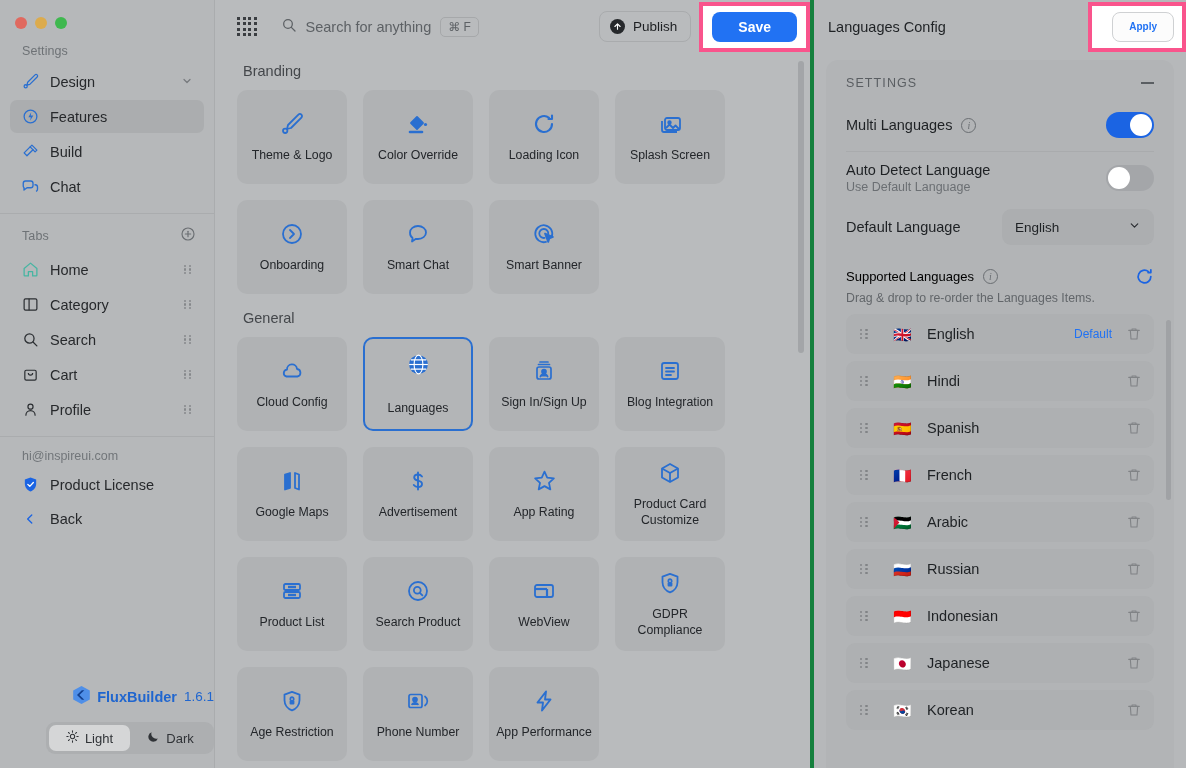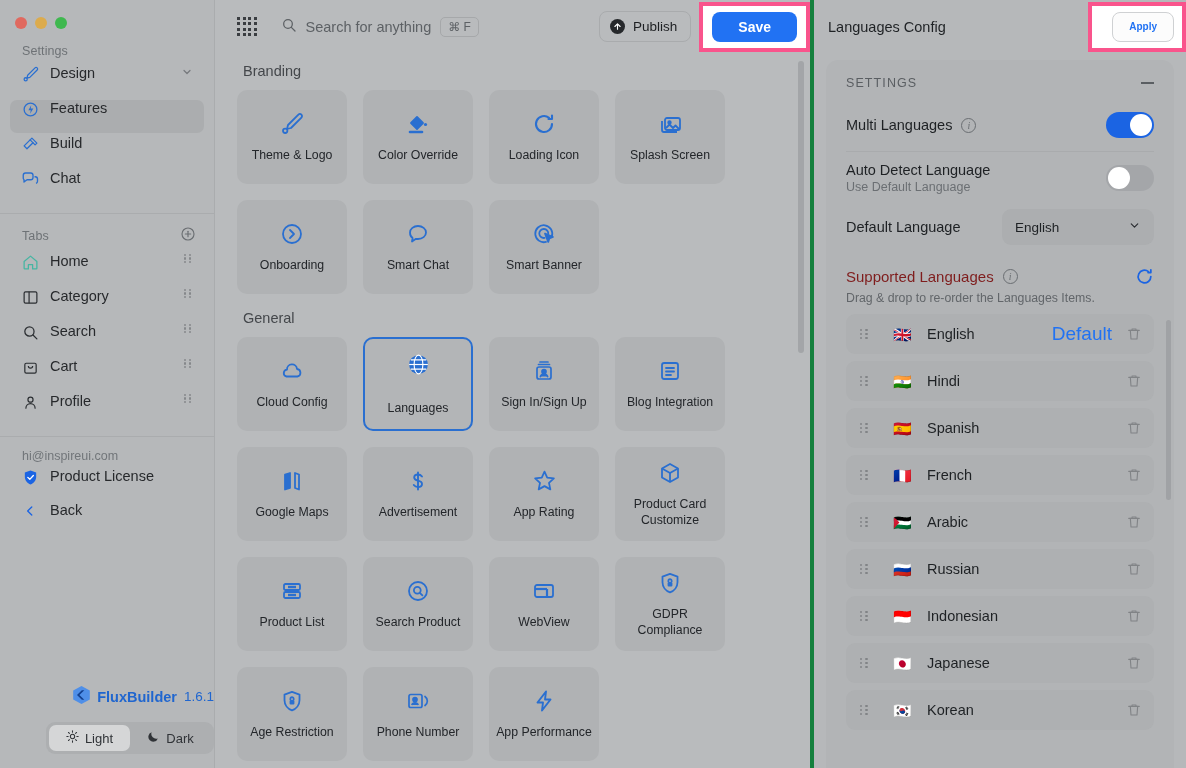--- a/index.html
+++ b/index.html
@@ -41,21 +41,21 @@
     padding: 10px 0 6px 22px;
     letter-spacing: .1px;
   }
   .sec-label-row {
     display: flex; align-items: center; justify-content: space-between;
     padding: 12px 18px 6px 22px;
   }
   .sec-label-row .sec-label { padding: 0; }
 
   .nav-item {
-    display: flex; align-items: flex-start; gap: 11px;
+    display: flex; align-items: center; gap: 11px;
     height: 33px; margin: 1px 10px; padding: 0 11px;
     border-radius: 7px; cursor: pointer;
     font-size: 14.5px; color: #27292c;
     position: relative;
   }
   .nav-item.active { background: #abadaf; }
   .nav-item .ico { width: 18px; height: 18px; display: flex; align-items: center; justify-content: center; flex: 0 0 18px; }
   .nav-item .lbl { flex: 1; }
   .chev-right { color: #76797d; }
   .grip {
@@ -218,37 +218,37 @@
   .hr { height: 1px; background: #a9abad; margin: 3px 0; }
 
   .select {
     margin-left: auto; width: 152px; height: 36px;
     background: #acaeb0; border-radius: 9px;
     display: flex; align-items: center; justify-content: space-between;
     padding: 0 13px; font-size: 13.5px; color: #1e2124; cursor: pointer;
   }
 
   .sl-head { display: flex; align-items: center; margin-top: 14px; }
-  .sl-head .t { font-size: 15px; color: #7f1d1d; }
+  .sl-head .t { font-size: 13px; color: #000000; }
   .refresh { margin-left: auto; color: #1b64e3; cursor: pointer; display:flex; }
   .sl-sub { font-size: 12.3px; color: #62666a; margin: 5px 0 9px 0; }
 
   .lang-item {
     display: flex; align-items: center;
     height: 40px; background: #aeb0b2; border-radius: 9px;
     margin-bottom: 7px; padding: 0 12px 0 14px; cursor: grab;
   }
   .lang-item .grip2 {
     width: 9px; height: 12px; display: grid; grid-template-columns: 1fr 1fr;
     gap: 1.5px; align-content: center; opacity: .45; margin-right: 22px;
   }
   .lang-item .grip2 i { width: 2.3px; height: 2.3px; background: #4c4f53; border-radius: 50%; display: block; }
   .flag { font-size: 15px; width: 24px; margin-right: 12px; text-align: center; line-height: 1; }
   .lang-name { font-size: 14.5px; color: #1e2124; }
-  .default-tag { margin-left: auto; color: #2172f3; font-size: 19px; margin-right: 14px; }
+  .default-tag { margin-left: auto; color: #2172f3; font-size: 12px; margin-right: 14px; }
   .trash { margin-left: auto; opacity: .45; cursor: pointer; display: flex; }
   .trash.with-tag { margin-left: 0; }
   .panel-scroll {
     position: absolute; right: 3px; top: 260px; width: 5px; height: 180px;
     border-radius: 3px; background: #a0a2a5;
   }
 </style>
 </head>
 <body>
 

